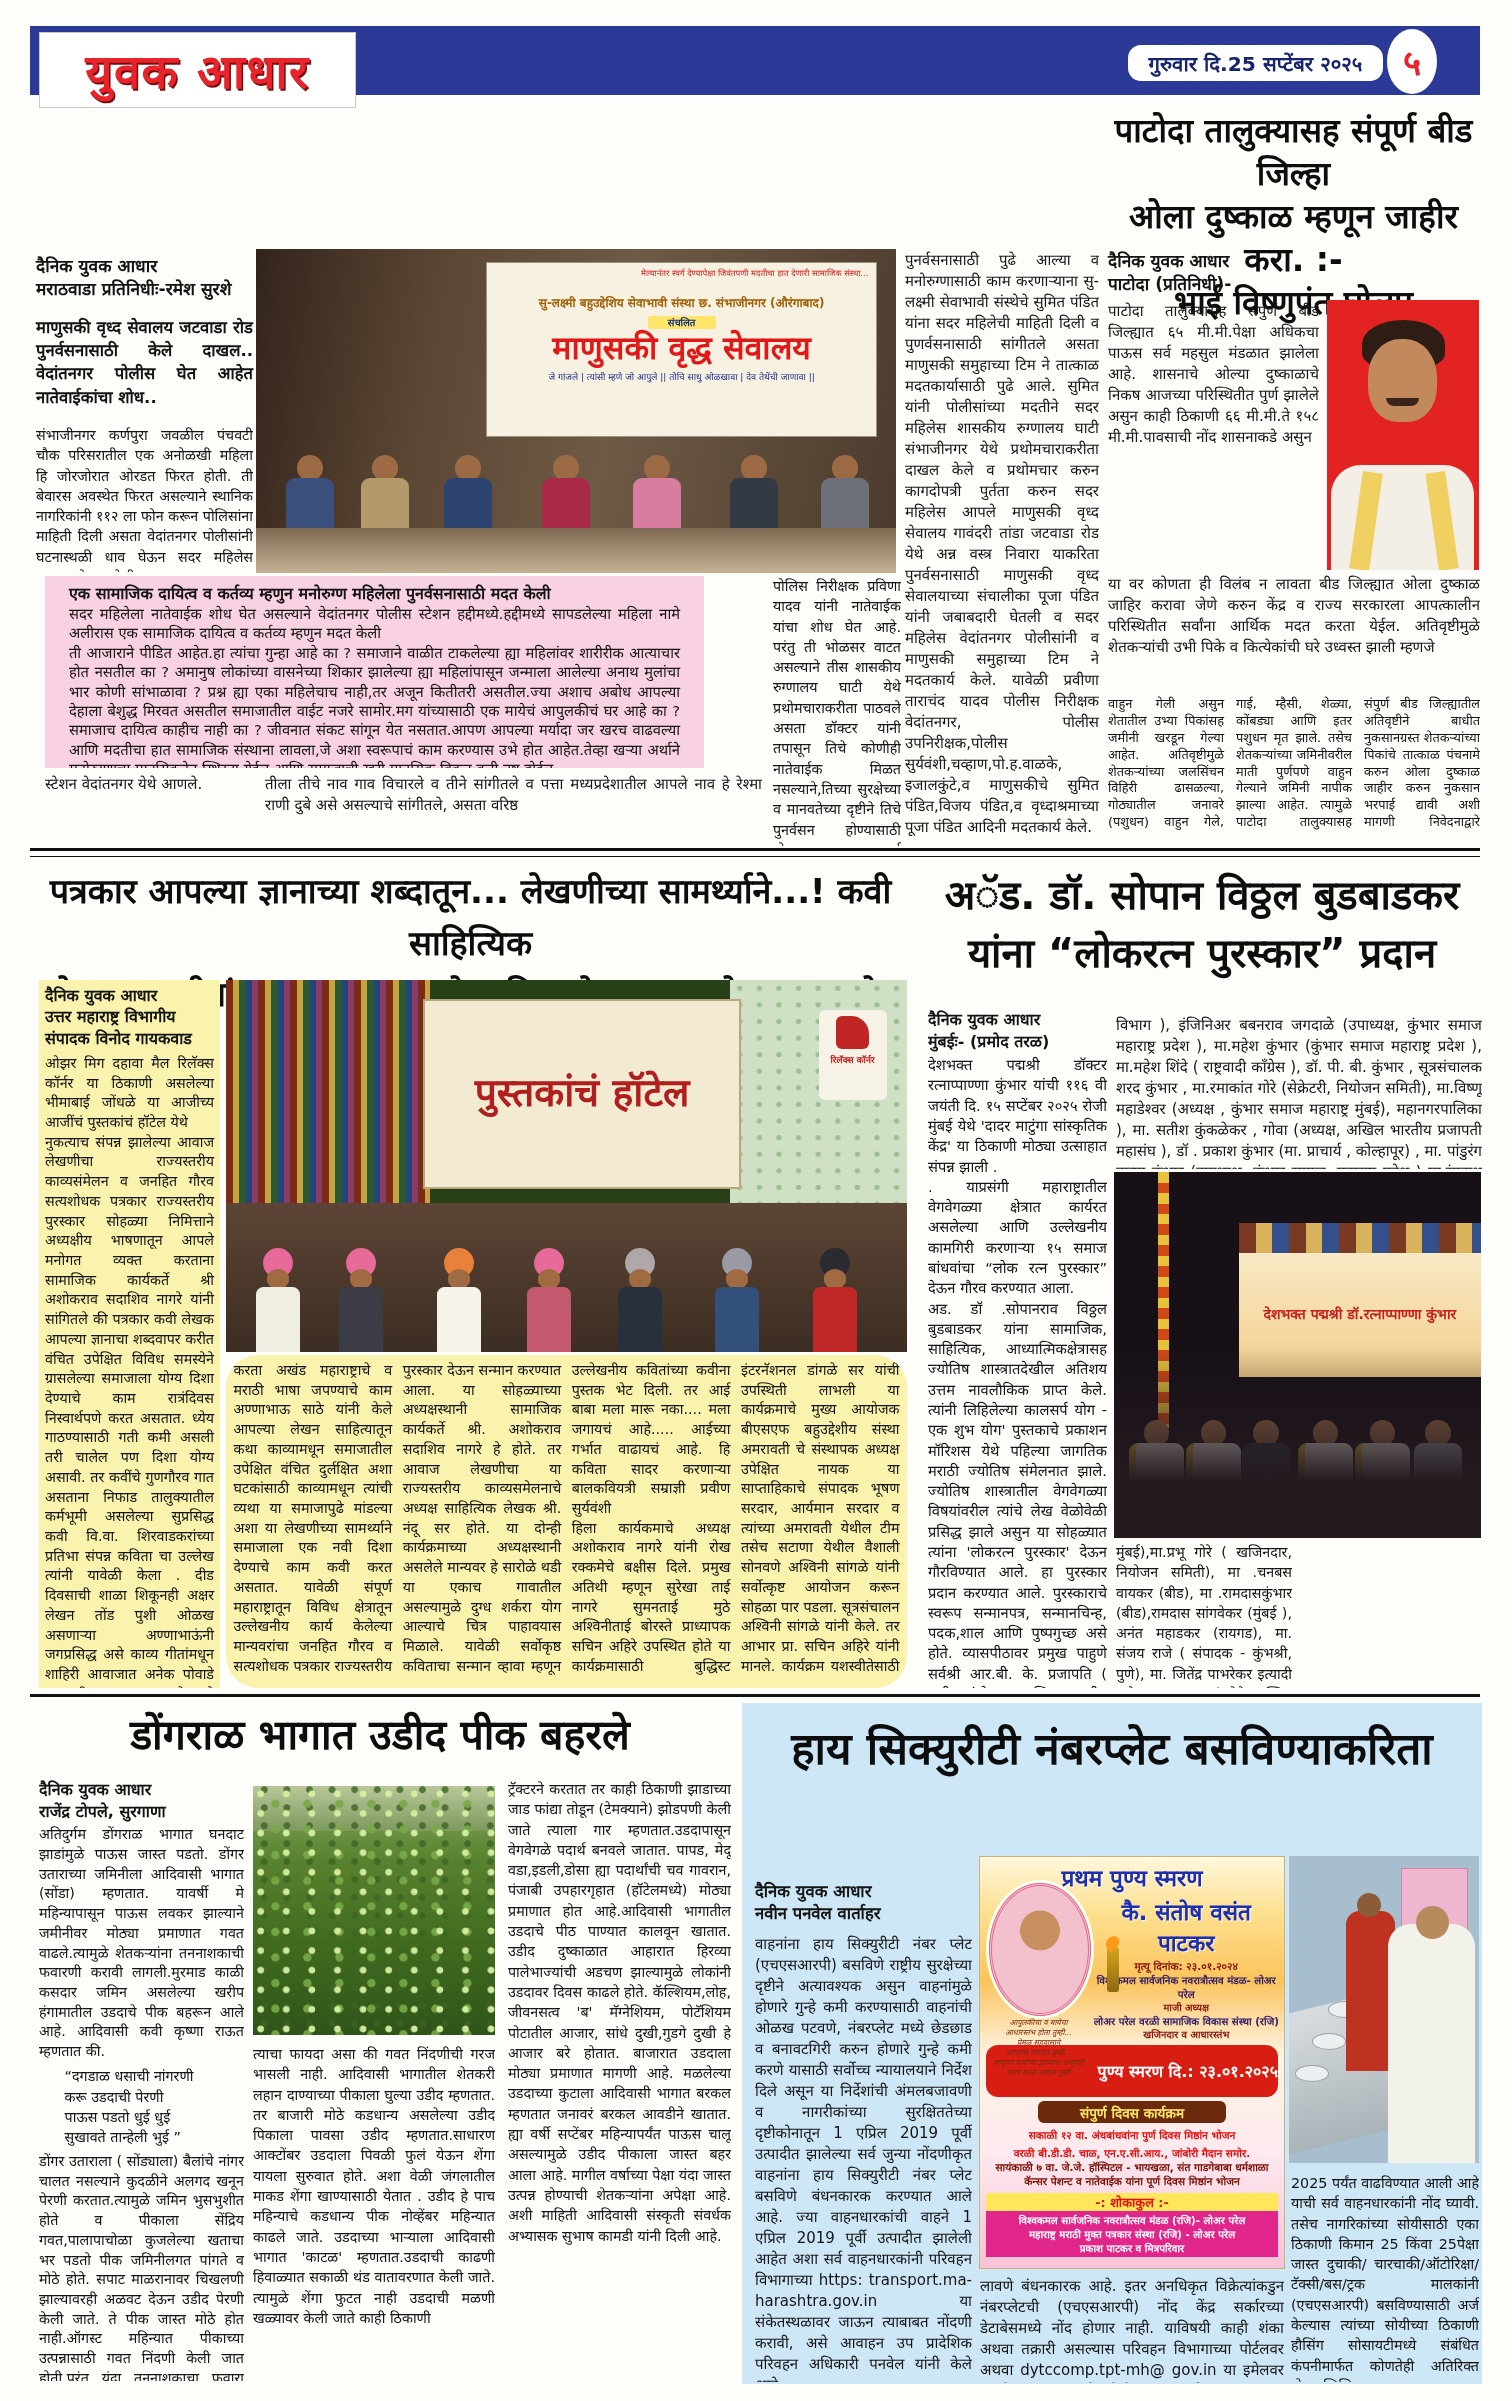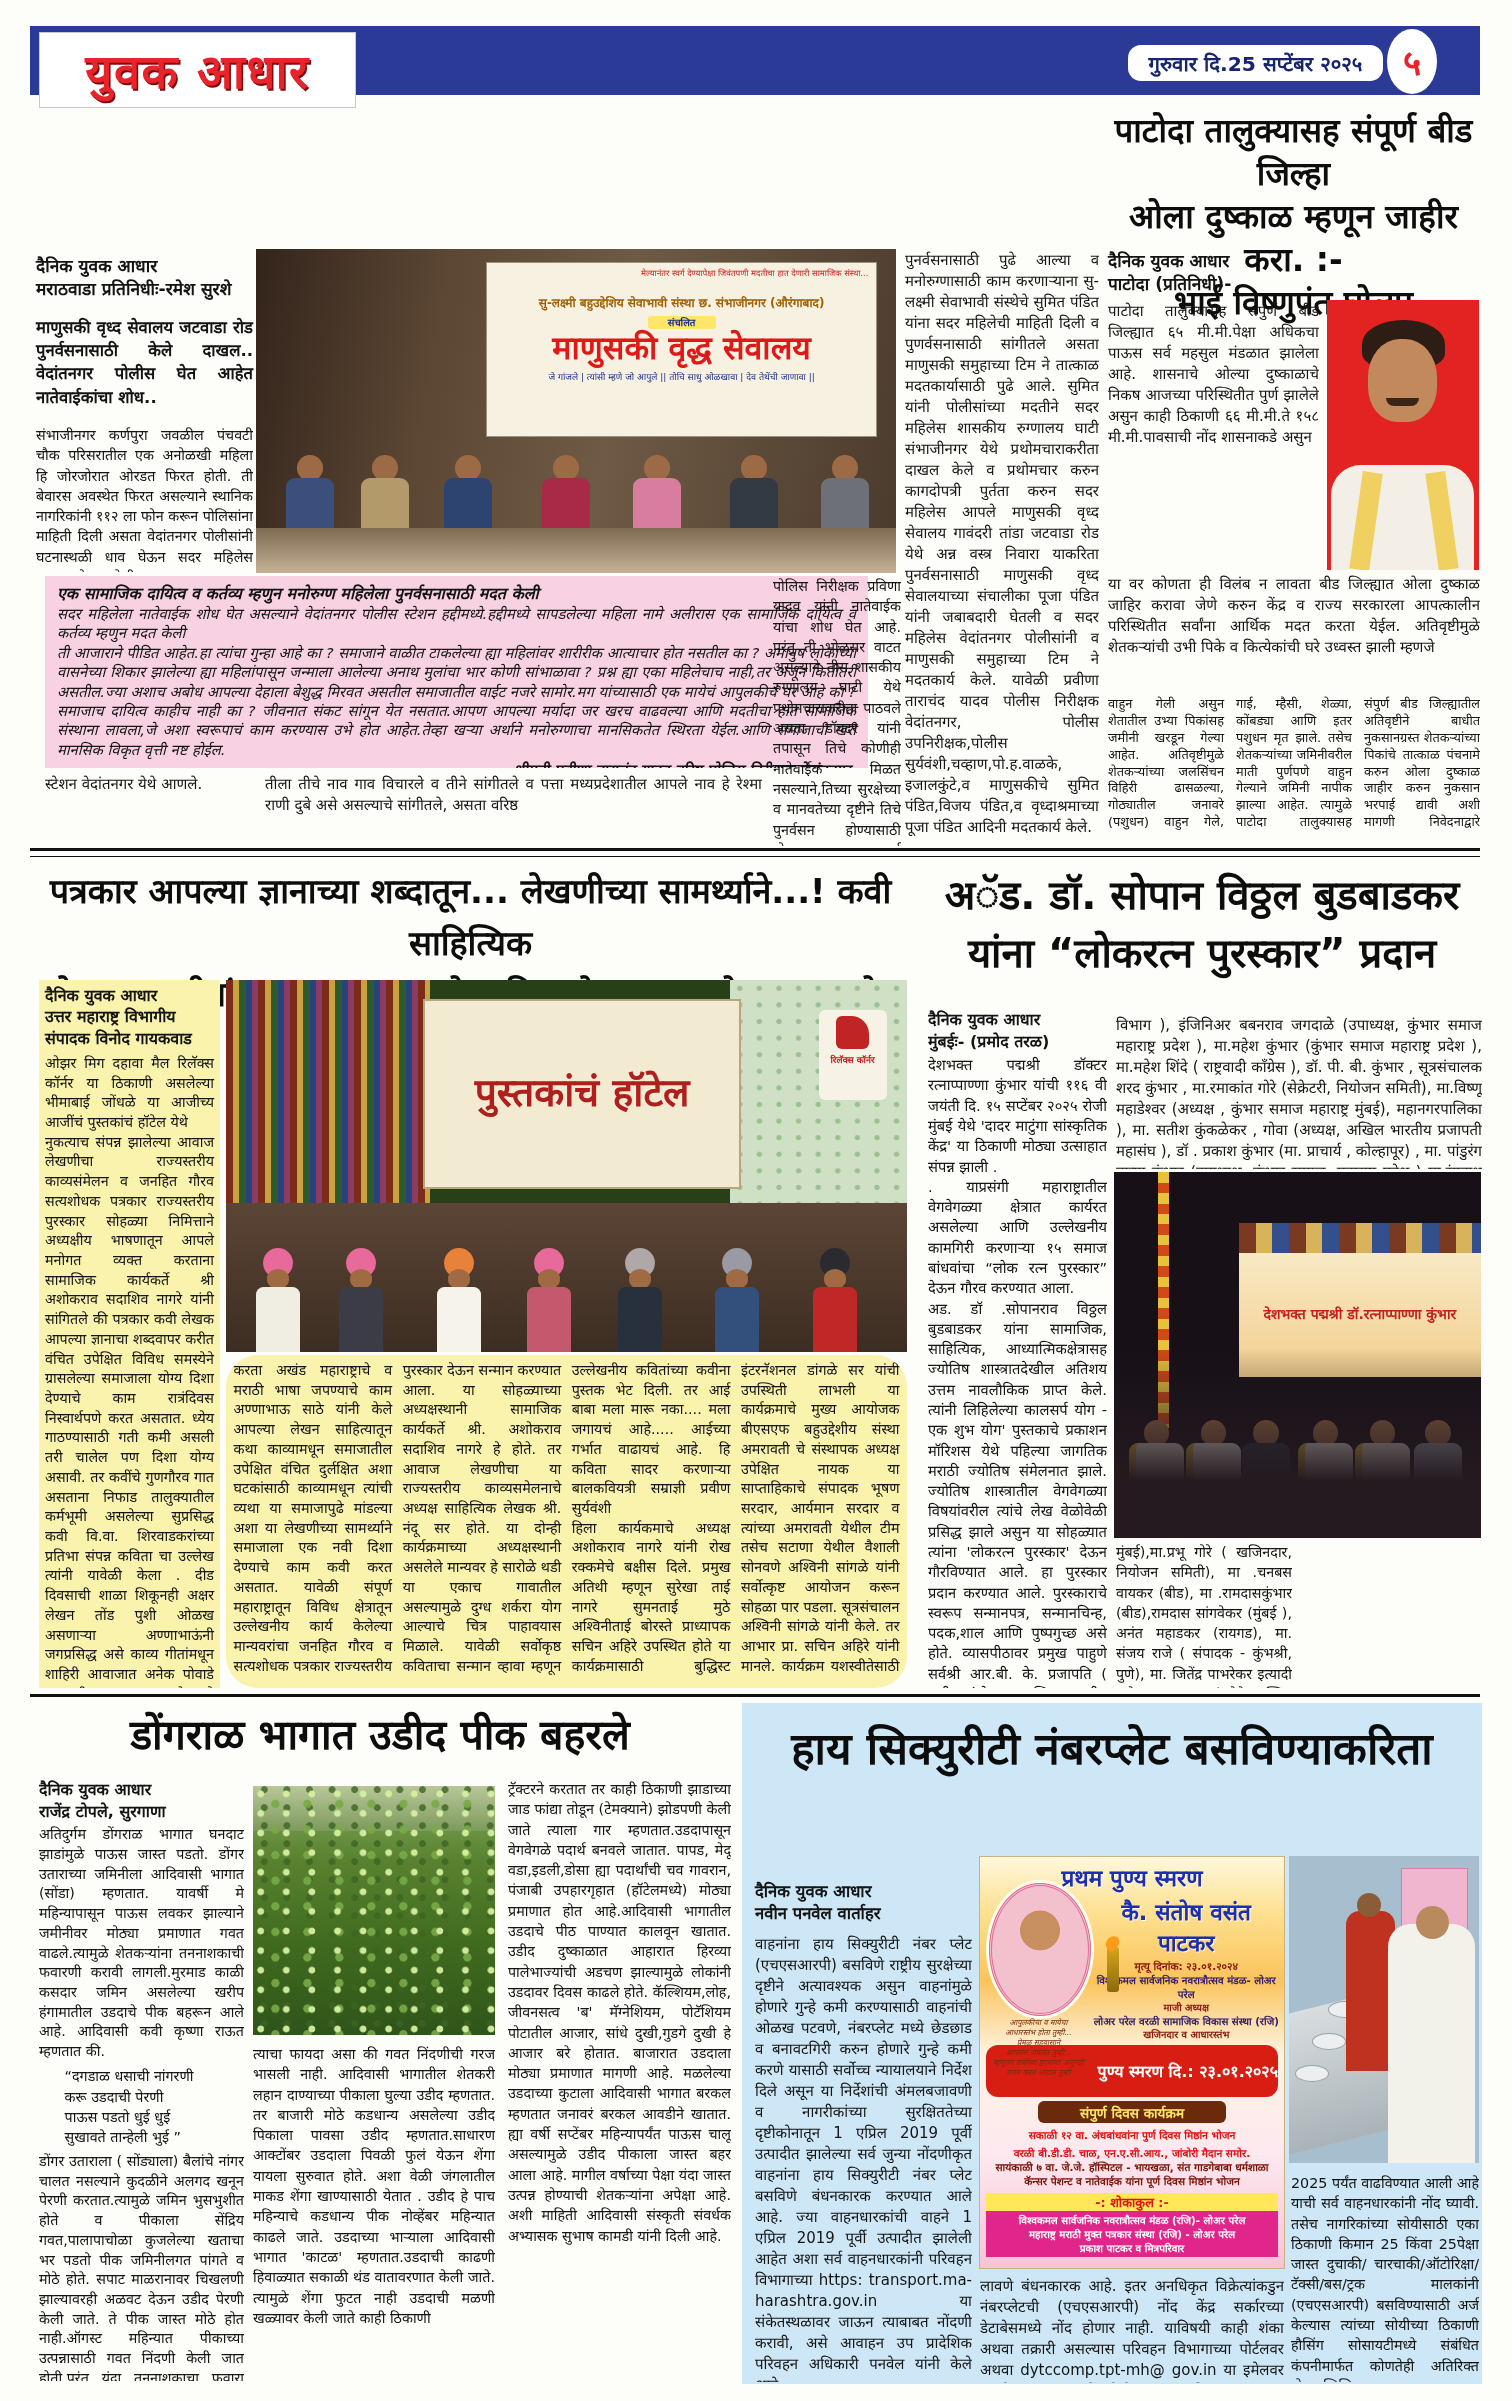--- a/index.html
+++ b/index.html
@@ -171,21 +171,21 @@
       </div>
     <div class="fig" style="left:565px;">
         <div class="head"></div>
         <div class="trunk" style="background:#6d7078;"></div>
       </div>
     <div class="floor"></div>
   </div>
 
   <div class="abs just body20" style="left:905px;top:250px;width:194px;height:596px;overflow:hidden;">पुनर्वसनासाठी पुढे आल्या व मनोरुग्णासाठी काम करणाऱ्याना सु-लक्ष्मी सेवाभावी संस्थेचे सुमित पंडित यांना सदर महिलेची माहिती दिली व पुणर्वसनासाठी सांगीतले असता माणुसकी समुहाच्या टिम ने तात्काळ मदतकार्यासाठी पुढे आले. सुमित यांनी पोलीसांच्या मदतीने सदर महिलेस शासकीय रुग्णालय घाटी संभाजीनगर येथे प्रथोमचाराकरीता दाखल केले व प्रथोमचार करुन कागदोपत्री पुर्तता करुन सदर महिलेस आपले माणुसकी वृध्द सेवालय गावंदरी तांडा जटवाडा रोड येथे अन्न वस्त्र निवारा याकरिता पुनर्वसनासाठी माणुसकी वृध्द सेवालयाच्या संचालीका पूजा पंडित यांनी जबाबदारी घेतली व सदर महिलेस वेदांतनगर पोलीसांनी व माणुसकी समुहाच्या टिम ने मदतकार्य केले. यावेळी प्रवीणा ताराचंद यादव पोलीस निरीक्षक वेदांतनगर, पोलीस उपनिरीक्षक,पोलीस सुर्यवंशी,चव्हाण,पो.ह.वाळके, इजालकुंटे,व माणुसकीचे सुमित पंडित,विजय पंडित,व वृध्दाश्रमाच्या पूजा पंडित आदिनी मदतकार्य केले.</div>
 
-  <div class="abs pinkblk" style="left:45px;top:576px;width:823px;height:192px;padding:6px 12px;box-sizing:border-box;overflow:hidden;font-style:italic;">
+  <div class="abs pinkblk" style="left:45px;top:576px;width:659px;height:192px;padding:6px 24px;box-sizing:border-box;overflow:hidden;">
     <div class="b" style="font-size:16px;">एक सामाजिक दायित्व व कर्तव्य म्हणुन मनोरुग्ण महिलेला पुनर्वसनासाठी मदत केली</div>
     <div class="just" style="font-size:14.7px;line-height:1.32;">सदर महिलेला नातेवाईक शोध घेत असल्याने वेदांतनगर पोलीस स्टेशन हद्दीमध्ये.हद्दीमध्ये सापडलेल्या महिला नामे अलीरास एक सामाजिक दायित्व व कर्तव्य म्हणुन मदत केली</div>
     <div class="just" style="font-size:14.7px;line-height:1.32;">ती आजाराने पीडित आहेत.हा त्यांचा गुन्हा आहे का ? समाजाने वाळीत टाकलेल्या ह्या महिलांवर शारीरीक आत्याचार होत नसतील का ? अमानुष लोकांच्या वासनेच्या शिकार झालेल्या ह्या महिलांपासून जन्माला आलेल्या अनाथ मुलांचा भार कोणी सांभाळावा ? प्रश्न ह्या एका महिलेचाच नाही,तर अजून कितीतरी असतील.ज्या अशाच अबोध आपल्या देहाला बेशुद्ध मिरवत असतील समाजातील वाईट नजरे सामोर.मग यांच्यासाठी एक मायेचं आपुलकीचं घर आहे का ? समाजाच दायित्व काहीच नाही का ? जीवनात संकट सांगून येत नसतात.आपण आपल्या मर्यादा जर खरच वाढवल्या आणि मदतीचा हात सामाजिक संस्थाना लावला,जे अशा स्वरूपाचं काम करण्यास उभे होत आहेत.तेव्हा खऱ्या अर्थाने मनोरुग्णाचा मानसिकतेत स्थिरता येईल.आणि समाजाची खरी मानसिक विकृत वृत्ती नष्ट होईल.</div>
     <div class="b" style="font-size:15px;text-align:right;">-श्रीमती प्रवीणा ताराचंद यादव,वरिष्ठ पोलिस निरीक्षक वेदांतनगर,</div>
   </div>
   <div class="abs body20" style="left:45px;top:774px;width:215px;">स्टेशन वेदांतनगर येथे आणले.</div>
   <div class="abs just body20" style="left:265px;top:774px;width:497px;">तीला तीचे नाव गाव विचारले व तीने सांगीतले व पत्ता मध्यप्रदेशातील आपले नाव हे रेश्मा राणी दुबे असे  असल्याचे सांगीतले, असता वरिष्ठ</div>
   <div class="abs just body19" style="left:773px;top:576px;width:128px;height:270px;overflow:hidden;">पोलिस निरीक्षक प्रविणा यादव यांनी नातेवाईक यांचा शोध घेत आहे. परंतु ती भोळसर वाटत असल्याने तीस शासकीय रुग्णालय घाटी येथे प्रथोमचाराकरीता पाठवले असता डॉक्टर यांनी तपासून तिचे कोणीही नातेवाईक मिळत नसल्याने,तिच्या सुरक्षेच्या व मानवतेच्या दृष्टीने तिचे पुनर्वसन होण्यासाठी योग्य कारवाई होण्याबाबत श्रीमती प्रवीणा ताराचंद यादव पोलीस निरीक्षक वेदांतनगर यांनी महिलेच्या सुरक्षेच्या दृष्टीनेतीच्या</div>
 
   <div class="abs ctr h-blk" style="left:1105px;top:110px;width:377px;font-size:33px;line-height:1.30;">

